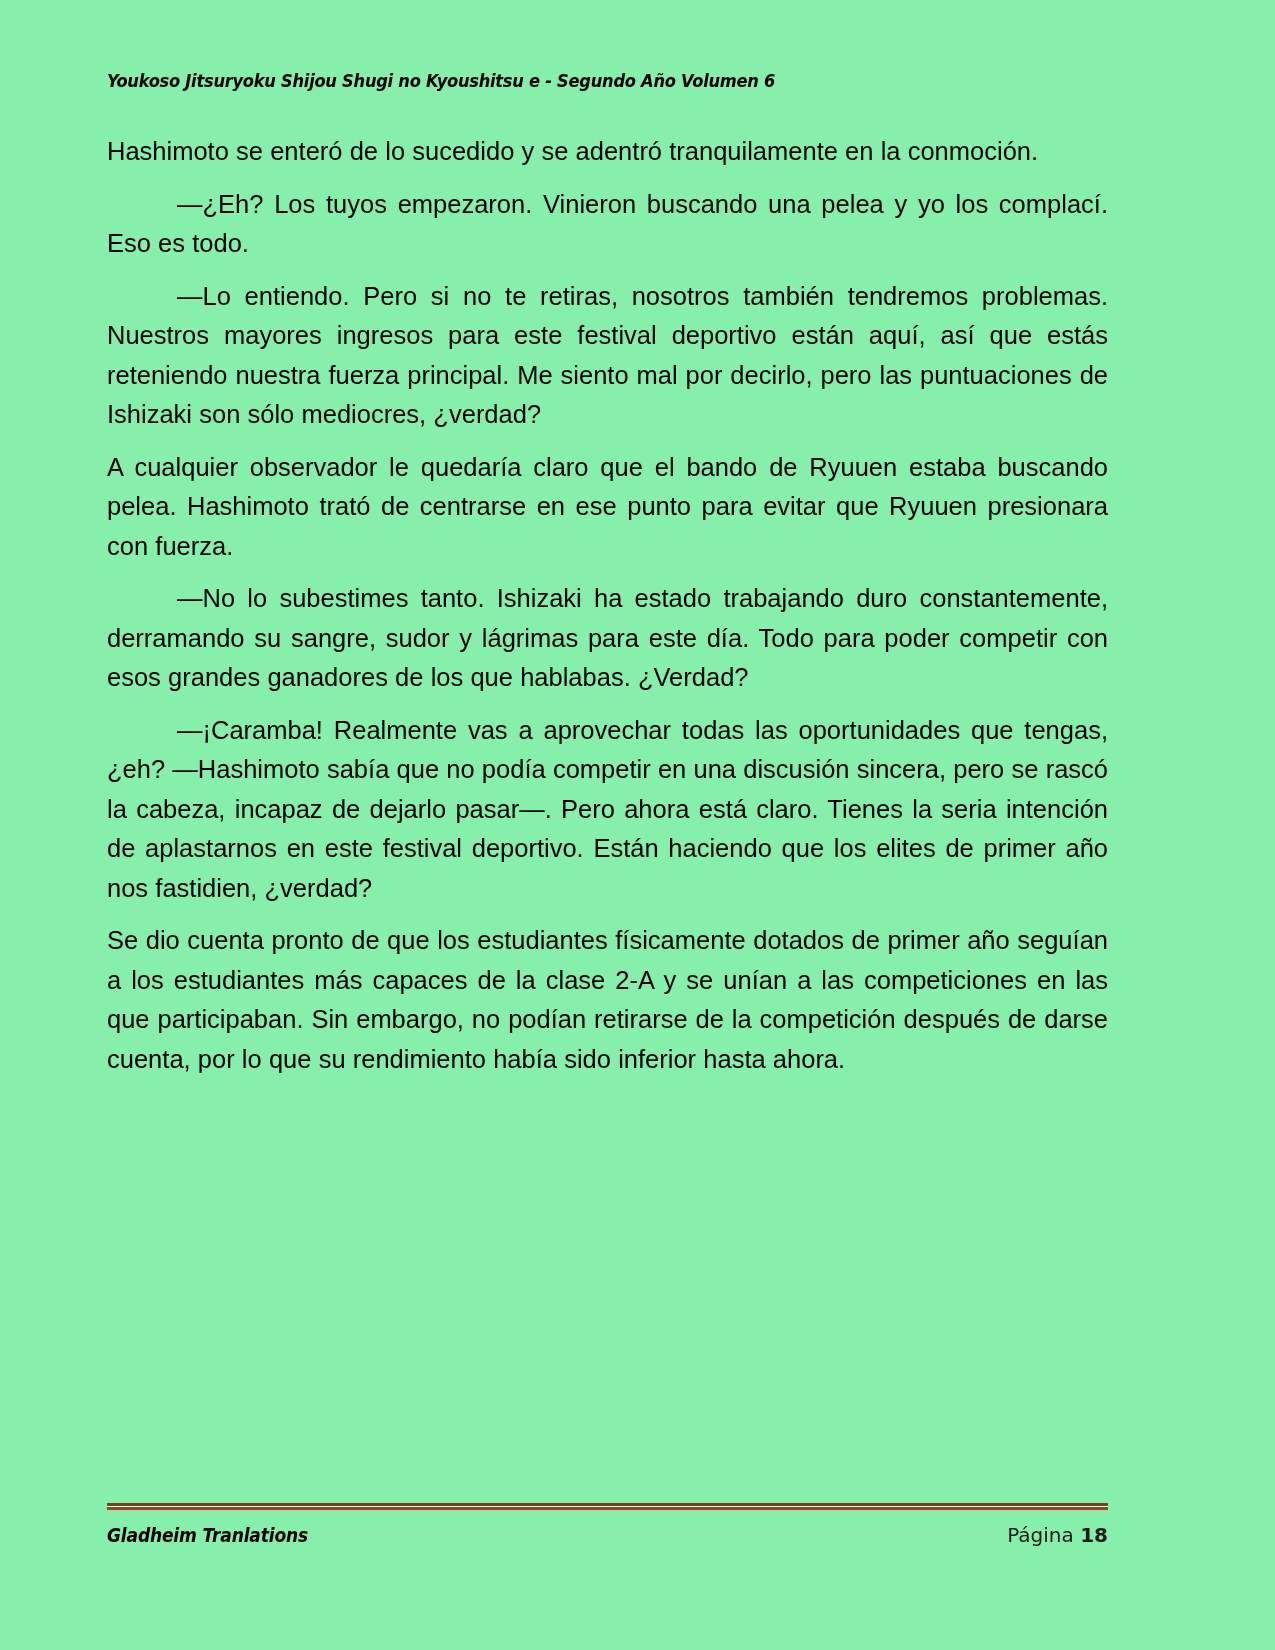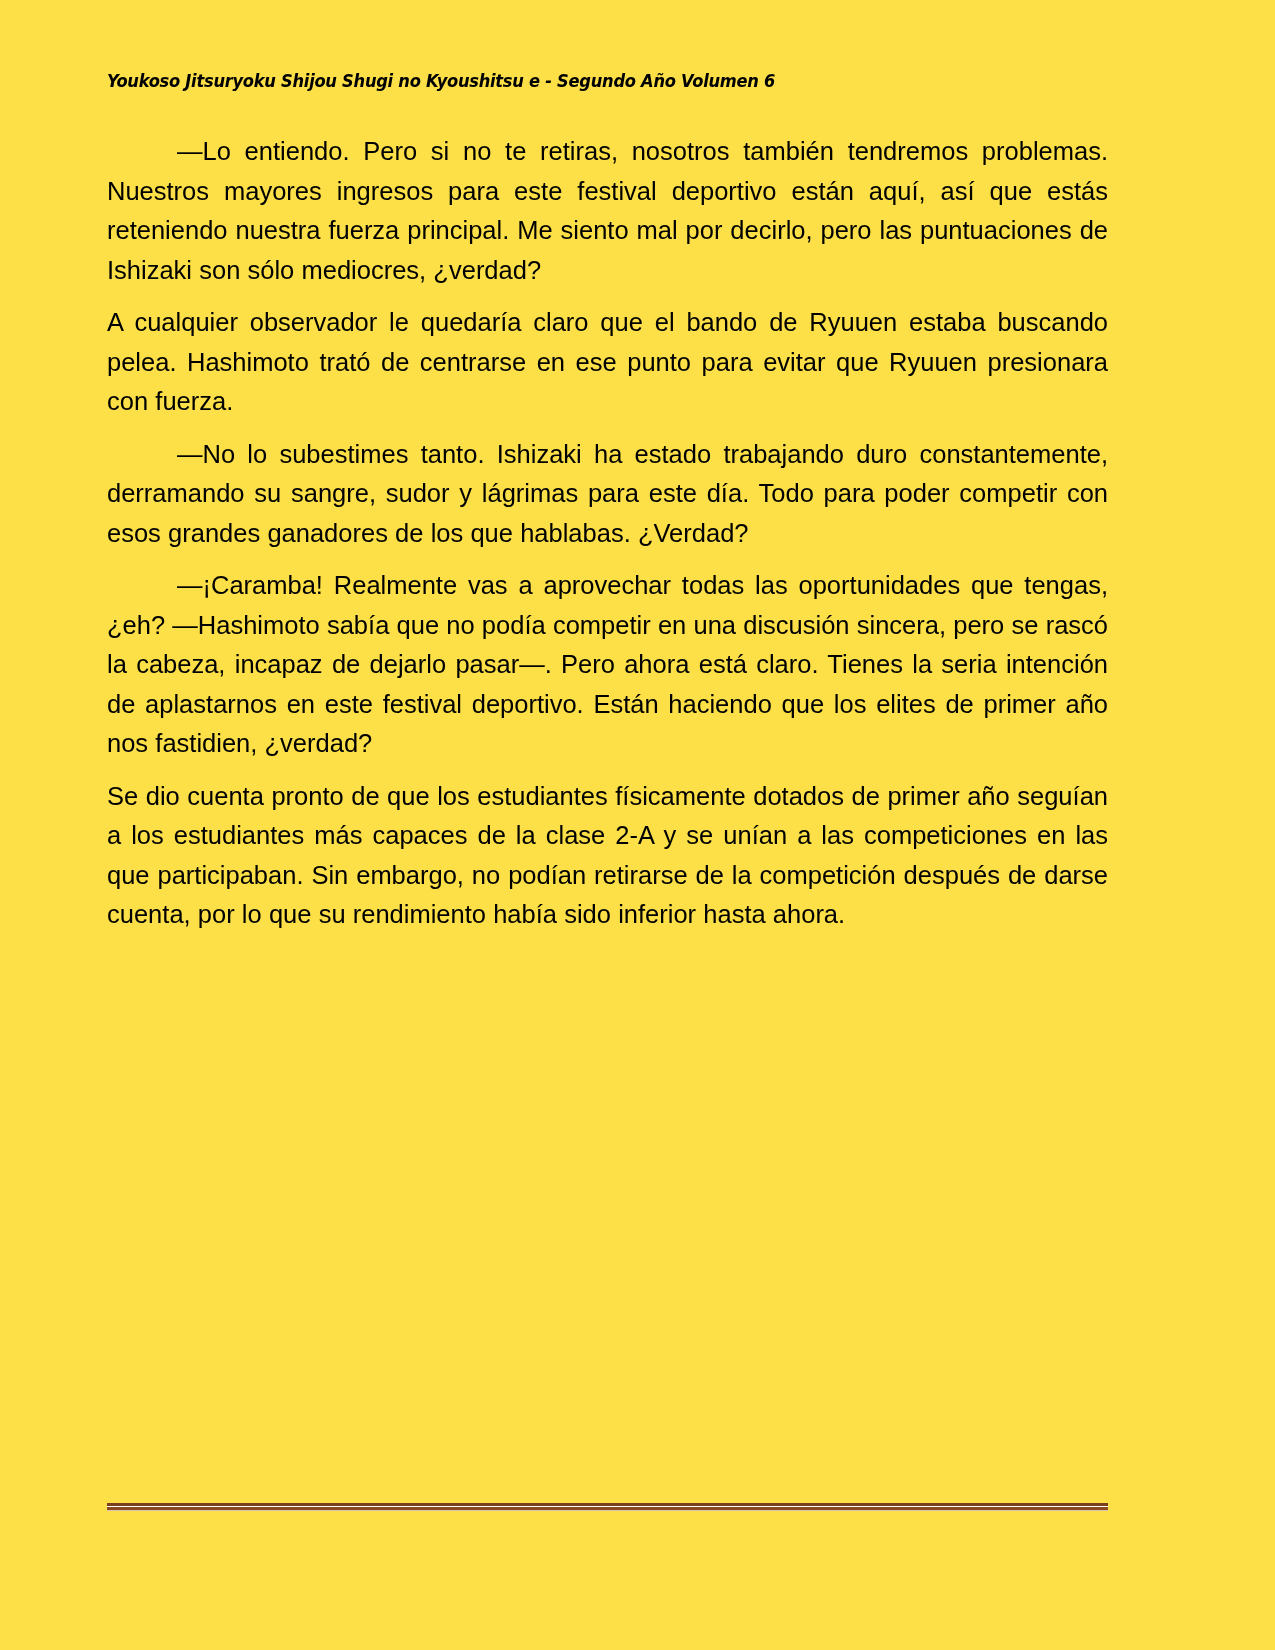--- a/index.html
+++ b/index.html
@@ -6,21 +6,21 @@
   html, body {
     margin: 0;
     padding: 0;
     background: #ffffff;
   }
 
   .page {
     position: relative;
     width: 1275px;
     height: 1650px;
-    background: #fde047;
+    background: #86efac;
     margin: 0 auto;
     overflow: hidden;
     box-sizing: border-box;
     font-family: "Liberation Sans", sans-serif;
   }
 
   
   .page-header {
     position: absolute;
     left: 107px;
@@ -145,28 +145,37 @@
 </head>
 <body>
 
 <div class="page">
 
   <div class="page-header">
     <div class="header-title">Youkoso Jitsuryoku Shijou Shugi no Kyoushitsu e - Segundo Año Volumen 6</div>
   </div>
 
   <div class="body-content">
+    <p class="para">Hashimoto se enteró de lo sucedido y se adentró tranquilamente en la conmoción.</p>
+    <p class="para indent">—¿Eh? Los tuyos empezaron. Vinieron buscando una pelea y yo los complací. Eso es todo.</p>
     <p class="para indent">—Lo entiendo. Pero si no te retiras, nosotros también tendremos problemas. Nuestros mayores ingresos para este festival deportivo están aquí, así que estás reteniendo nuestra fuerza principal. Me siento mal por decirlo, pero las puntuaciones de Ishizaki son sólo mediocres, ¿verdad?</p>
     <p class="para">A cualquier observador le quedaría claro que el bando de Ryuuen estaba buscando pelea. Hashimoto trató de centrarse en ese punto para evitar que Ryuuen presionara con fuerza.</p>
     <p class="para indent">—No lo subestimes tanto. Ishizaki ha estado trabajando duro constantemente, derramando su sangre, sudor y lágrimas para este día. Todo para poder competir con esos grandes ganadores de los que hablabas. ¿Verdad?</p>
     <p class="para indent">—¡Caramba! Realmente vas a aprovechar todas las oportunidades que tengas, ¿eh? —Hashimoto sabía que no podía competir en una discusión sincera, pero se rascó la cabeza, incapaz de dejarlo pasar—. Pero ahora está claro. Tienes la seria intención de aplastarnos en este festival deportivo. Están haciendo que los elites de primer año nos fastidien, ¿verdad?</p>
     <p class="para">Se dio cuenta pronto de que los estudiantes físicamente dotados de primer año seguían a los estudiantes más capaces de la clase 2-A y se unían a las competiciones en las que participaban. Sin embargo, no podían retirarse de la competición después de darse cuenta, por lo que su rendimiento había sido inferior hasta ahora.</p>
   </div>
 
   <div class="footer-rule">
     <div class="band-top" style="background: rgb(123, 63, 29);"></div>
     <div class="band-gap"></div>
     <div class="band-bottom" style="background: rgb(138, 74, 34);"></div>
     <div class="band-shadow"></div>
   </div>
 
+  <div class="page-footer">
+    <div class="footer-brand">Gladheim Tranlations</div>
+    <div class="footer-page">
+      <span>Página</span>
+      <span class="pagenum">18</span>
+    </div>
+  </div>
 
 </div>
 
 </body></html>

